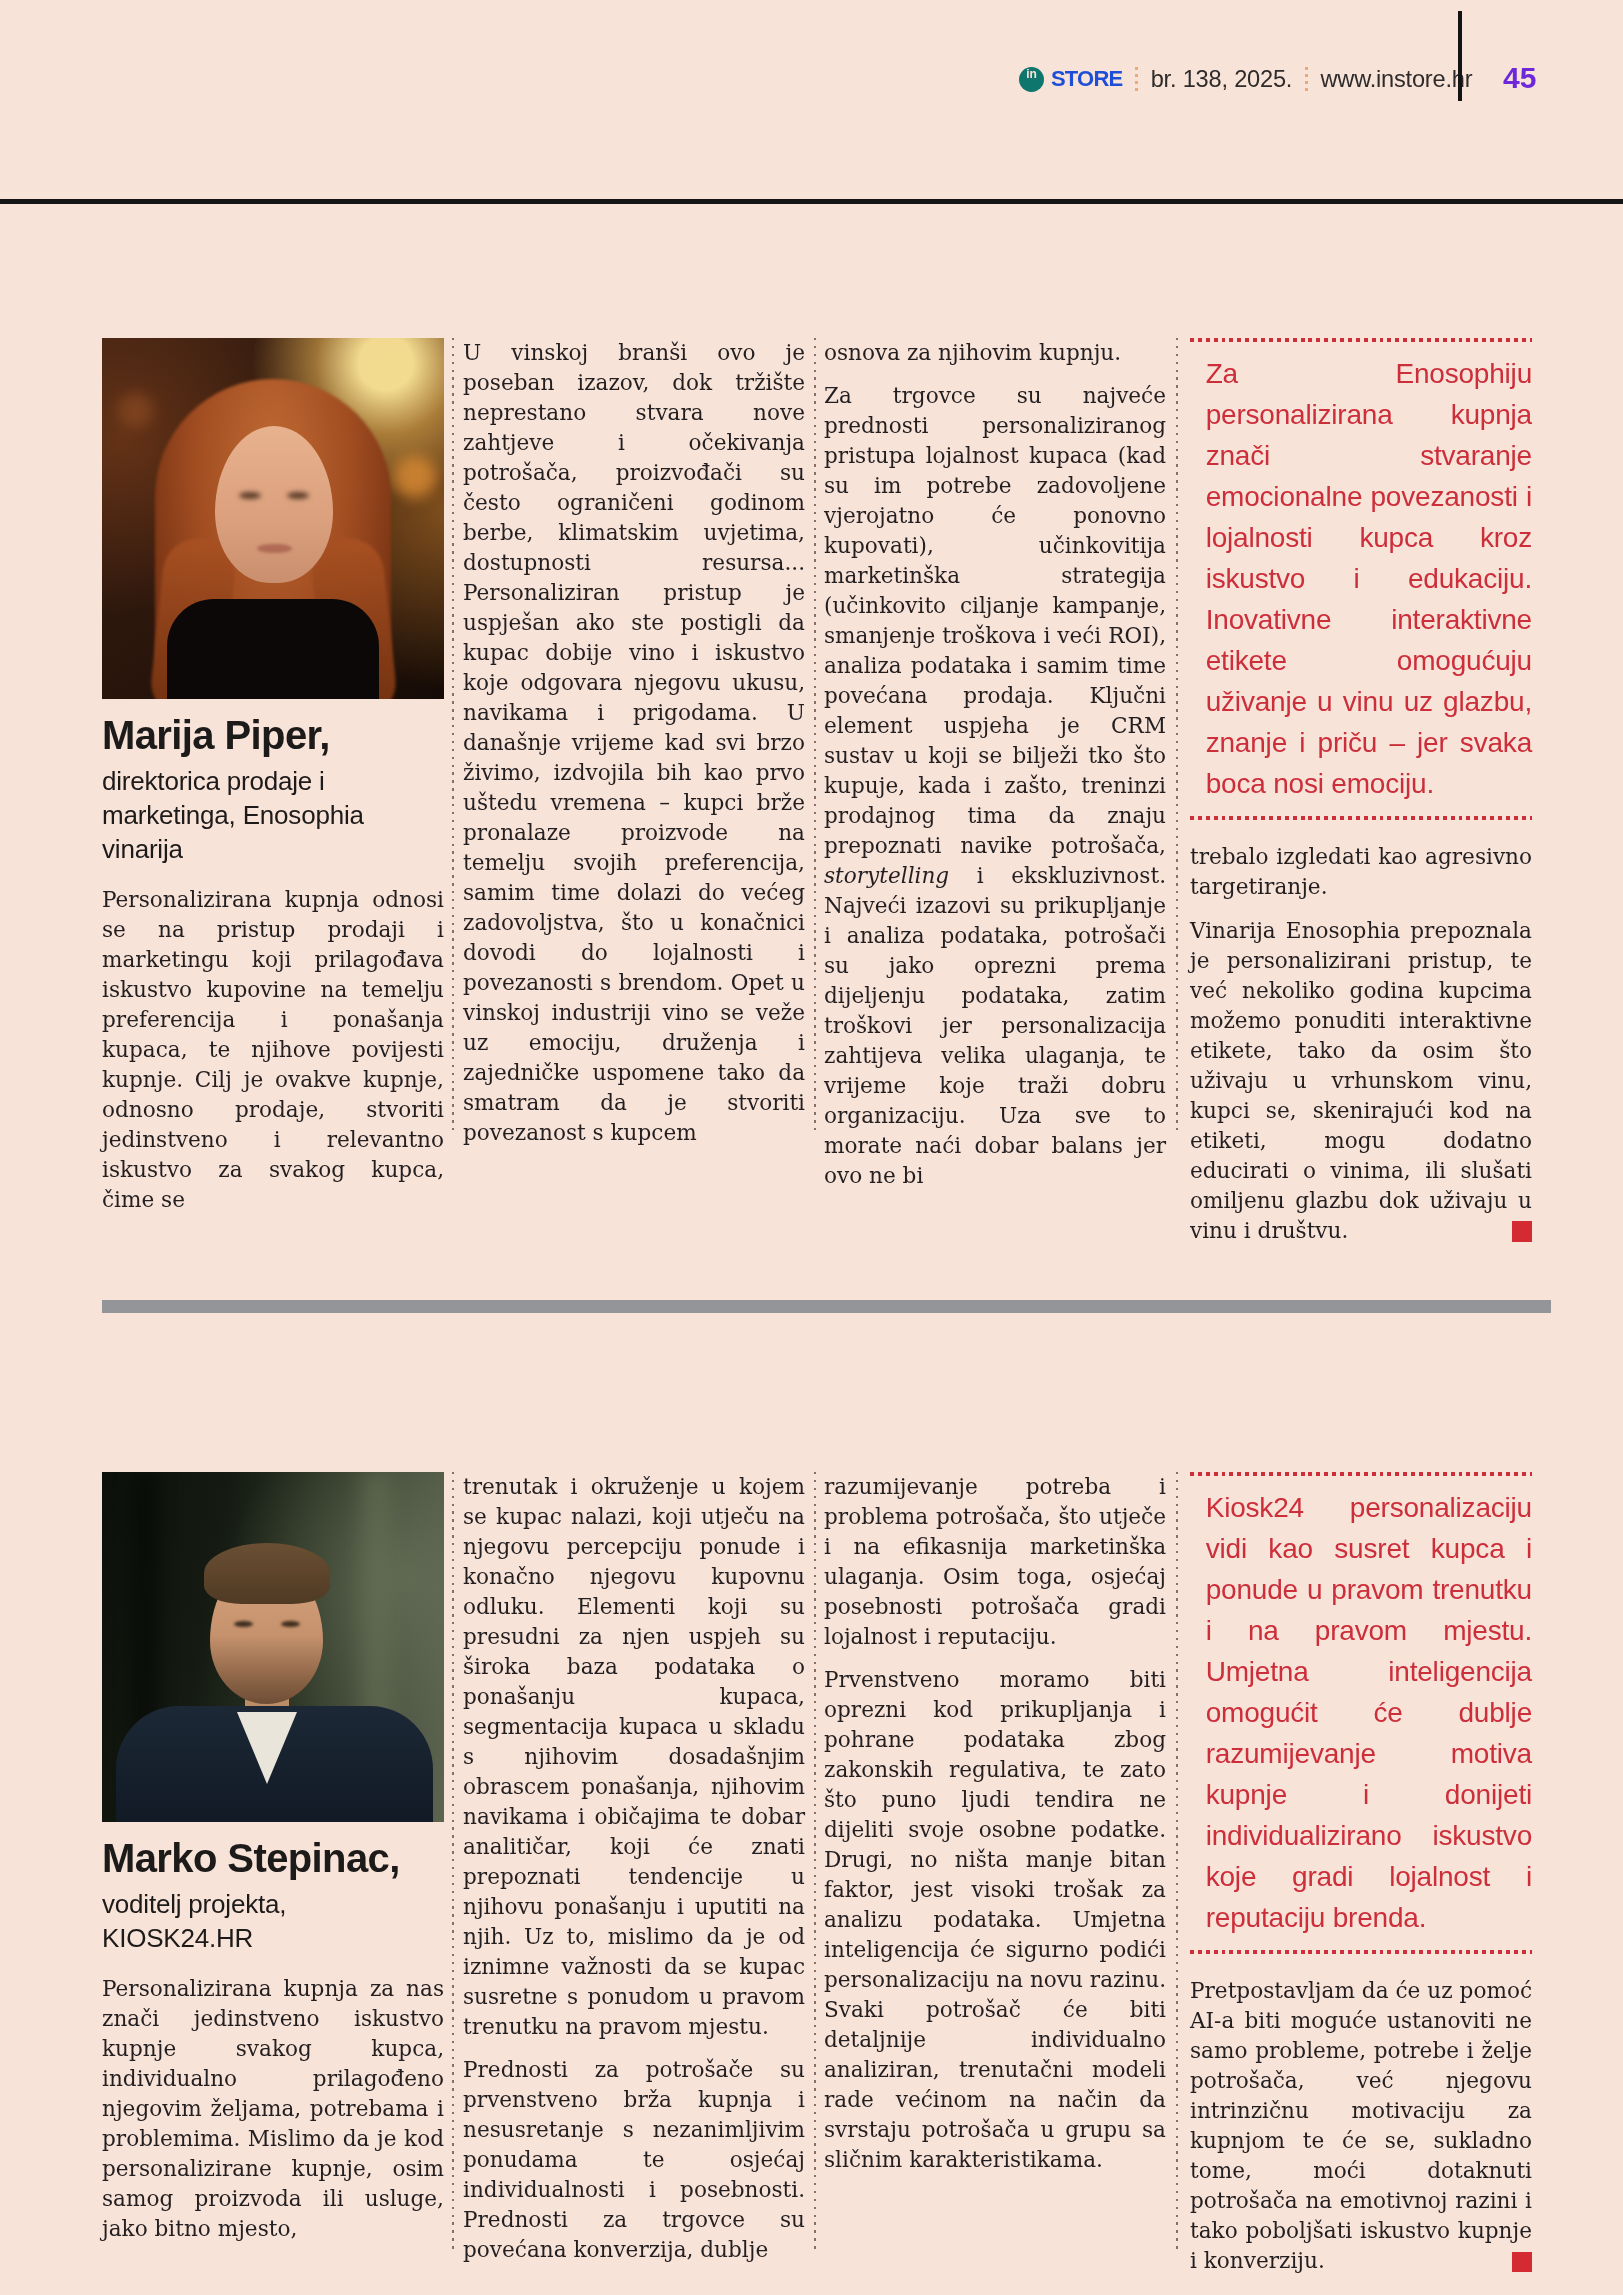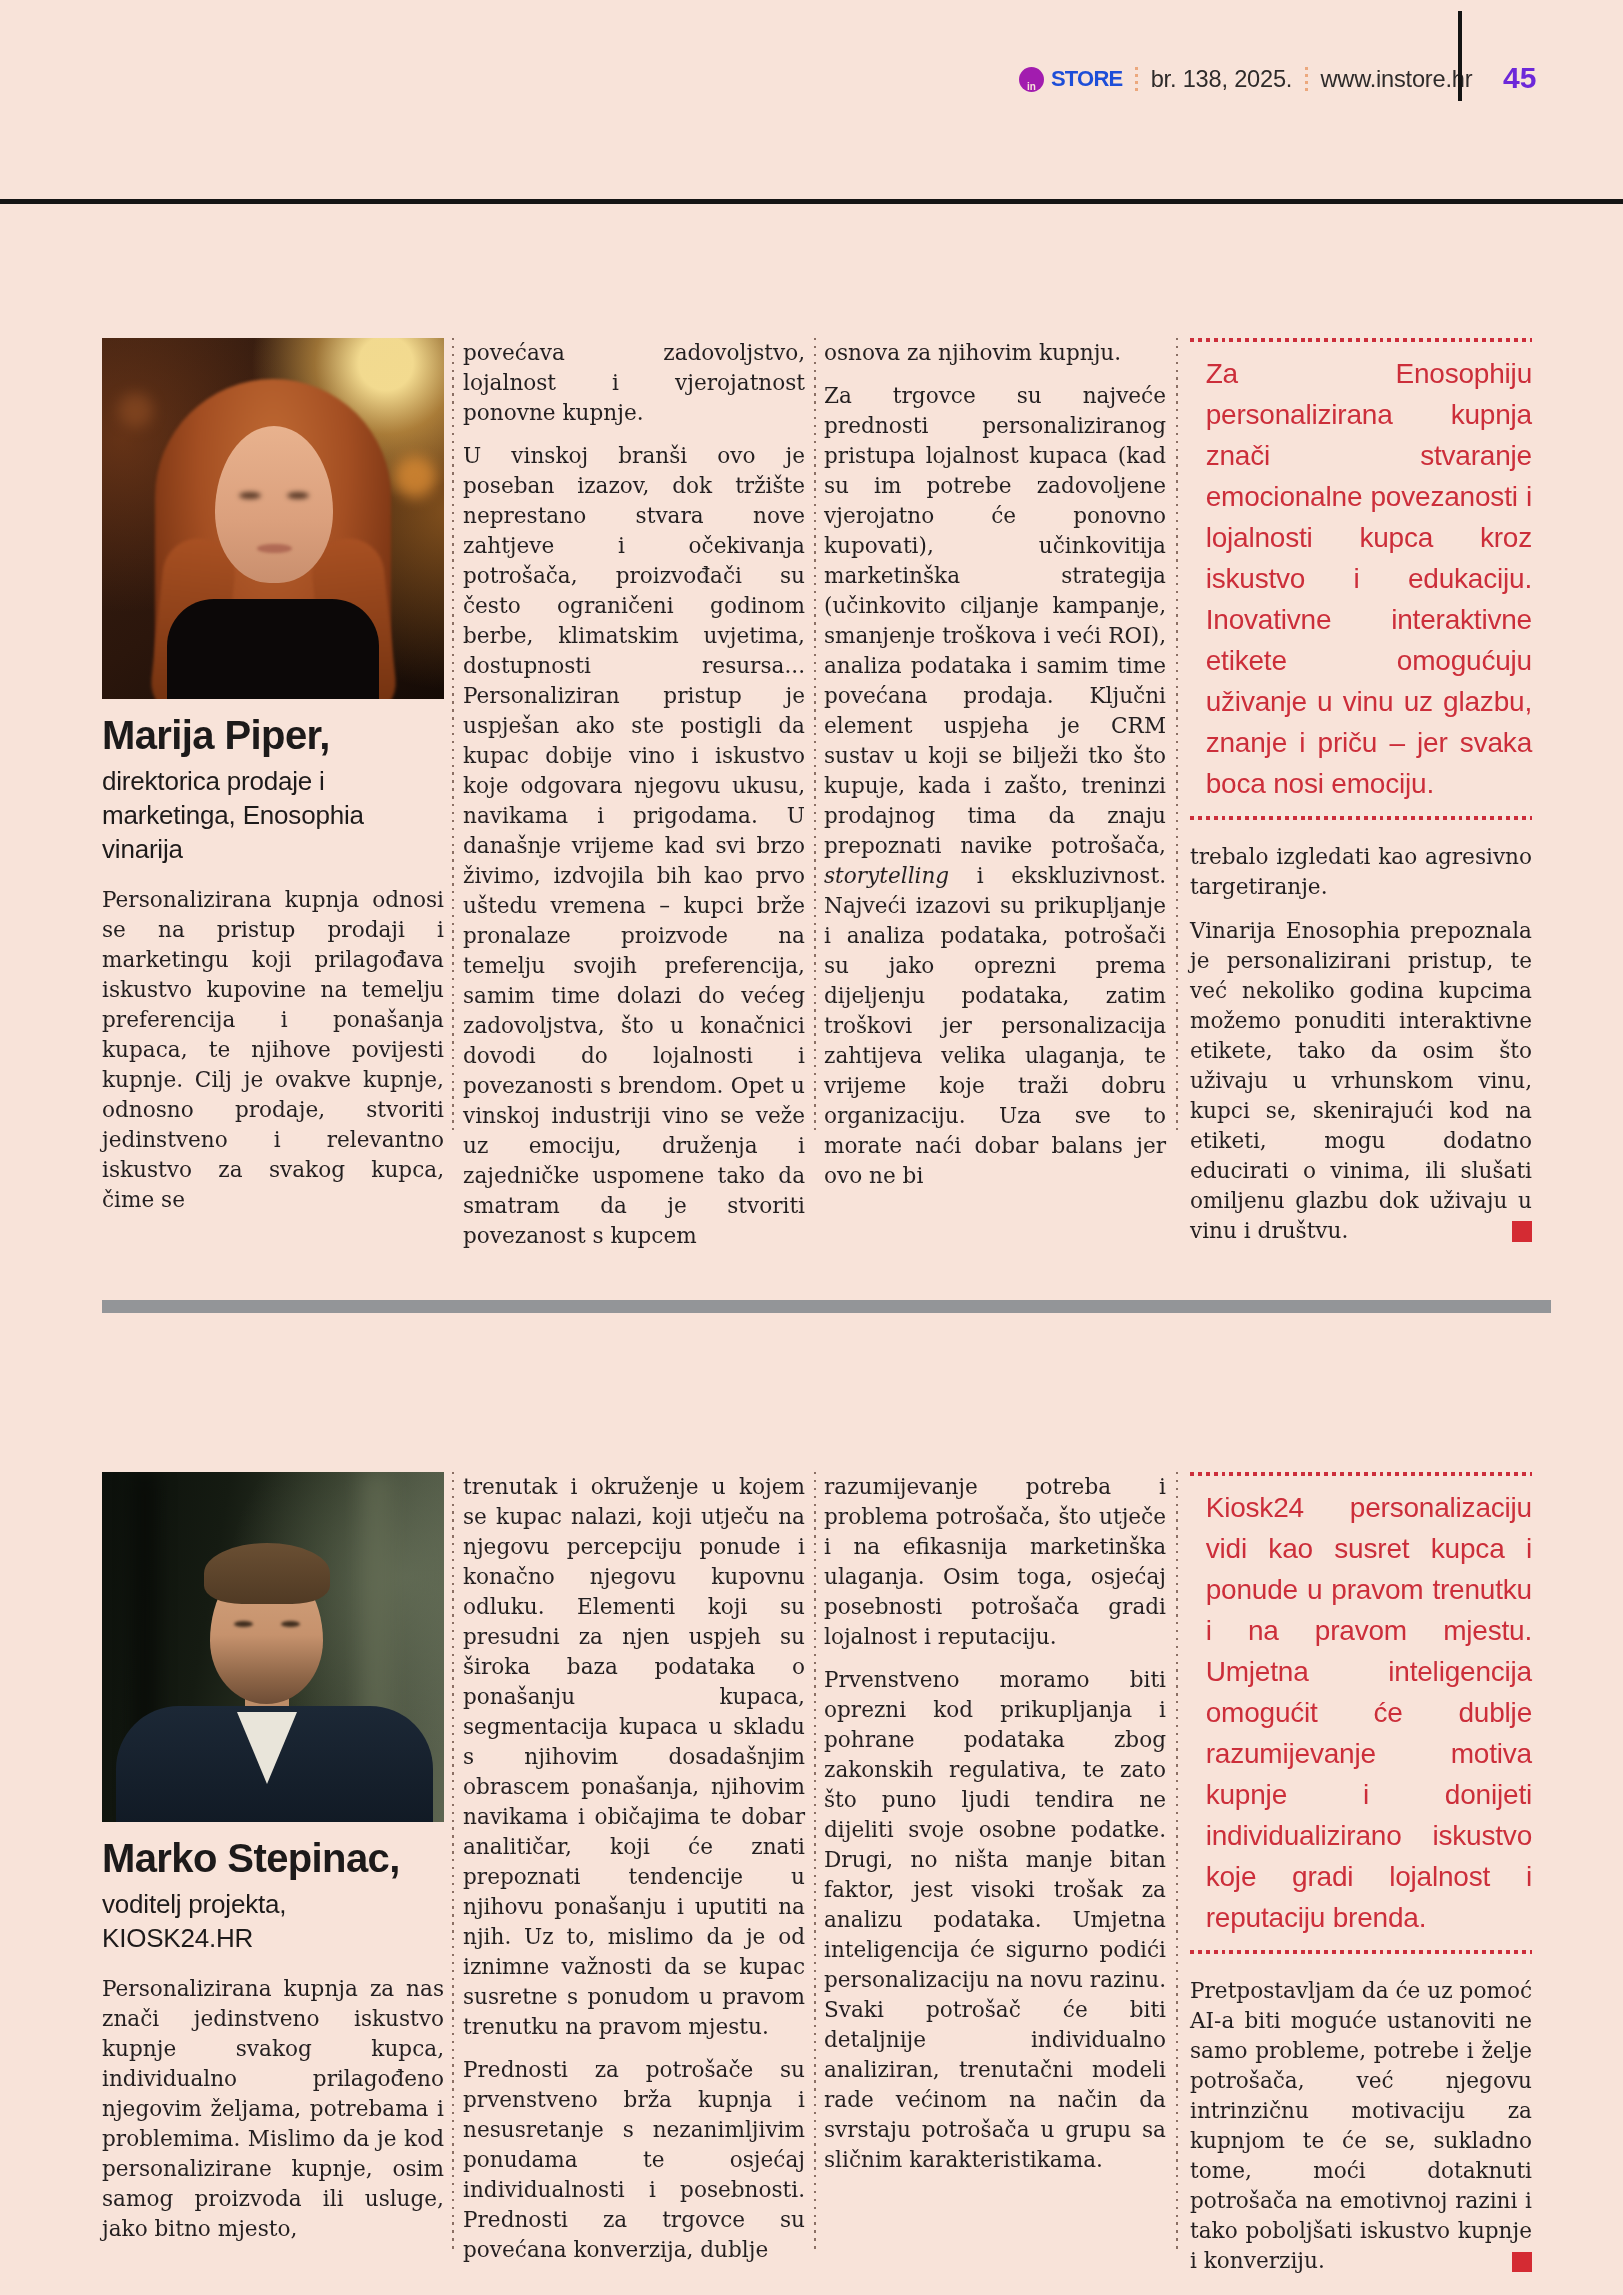--- a/index.html
+++ b/index.html
@@ -5,22 +5,22 @@
   html,body { margin:0; padding:0; background:#e9d6cc; }
   .page {
     position:relative; width:1623px; height:2295px;
     background:#f8e3d9; overflow:hidden;
     font-family:"Liberation Sans", sans-serif; color:#231f20;
   }
 
   
   .header-bar { position:absolute; top:60px; left:1019px; height:38px; display:flex; align-items:center; gap:12.6px; }
   .logo { display:flex; align-items:center; gap:7px; }
-  .logo-circle { width:25px; height:25px; border-radius:50%; background:#a21caf; color:#f8e3d9;
-                 display:flex; align-items:flex-end; justify-content:center; font-weight:bold; font-size:10px; }
+  .logo-circle { width:25px; height:25px; border-radius:50%; background:#0f766e; color:#f8e3d9;
+                 display:flex; align-items:flex-start; justify-content:center; font-weight:bold; font-size:12px; }
   .logo-text { font-weight:800; font-size:22px; letter-spacing:-0.8px; color:#1d4ed8; }
   .hdot { width:3.1px; height:25px; background-image:repeating-linear-gradient(180deg,#eca87d 0 3.1px,transparent 3.1px 7px); }
   .issue, .website { font-size:23.6px; color:#2e2b2a; letter-spacing:-0.2px; }
   .header-vline { position:absolute; left:1458px; top:11px; width:3.9px; height:90px; background:#141414; }
   .page-number { position:absolute; left:1503px; top:61px; font-size:30px; font-weight:800; color:#6d28d9; }
   .top-rule { position:absolute; left:0; top:199px; width:1623px; height:4.7px; background:#151515; }
 
   
   .article { position:absolute; left:102px; width:1429px; }
   #article-1 { top:338px; height:798px; }
@@ -135,21 +135,20 @@
       <h2 class="person-name">Marija Piper,</h2>
       <div class="person-role">
         <div>direktorica prodaje i</div>
         <div>marketinga, Enosophia</div>
         <div>vinarija</div>
       </div>
       <p class="body-par">Personalizirana kupnja odnosi se na pristup prodaji i marketingu koji prilagođava iskustvo kupovine na temelju preferencija i ponašanja kupaca, te njihove povijesti kupnje. Cilj je ovakve kupnje, odnosno prodaje, stvoriti jedinstveno i relevantno iskustvo za svakog kupca, čime se</p>
     </div>
 
     <div class="col c2">
-      <p class="body-par">povećava zadovoljstvo, lojalnost i vjerojatnost ponovne kupnje.</p>
       <p class="body-par">U vinskoj branši ovo je poseban izazov, dok tržište neprestano stvara nove zahtjeve i očekivanja potrošača, proizvođači su često ograničeni godinom berbe, klimatskim uvjetima, dostupnosti resursa... Personaliziran pristup je uspješan ako ste postigli da kupac dobije vino i iskustvo koje odgovara njegovu ukusu, navikama i prigodama. U današnje vrijeme kad svi brzo živimo, izdvojila bih kao prvo uštedu vremena – kupci brže pronalaze proizvode na temelju svojih preferencija, samim time dolazi do većeg zadovoljstva, što u konačnici dovodi do lojalnosti i povezanosti s brendom. Opet u vinskoj industriji vino se veže uz emociju, druženja i zajedničke uspomene tako da smatram da je stvoriti povezanost s kupcem</p>
     </div>
 
     <div class="col c3">
       <p class="body-par">osnova za njihovim kupnju.</p>
       <p class="body-par"><span>Za trgovce su najveće prednosti personaliziranog pristupa lojalnost kupaca (kad su im potrebe zadovoljene vjerojatno će ponovno kupovati), učinkovitija marketinška strategija (učinkovito ciljanje kampanje, smanjenje troškova i veći ROI), analiza podataka i samim time povećana prodaja. Ključni element uspjeha je CRM sustav u koji se bilježi tko što kupuje, kada i zašto, treninzi prodajnog tima da znaju prepoznati navike potrošača, </span><em>storytelling</em><span> i ekskluzivnost. Najveći izazovi su prikupljanje i analiza podataka, potrošači su jako oprezni prema dijeljenju podataka, zatim troškovi jer personalizacija zahtijeva velika ulaganja, te vrijeme koje traži dobru organizaciju. Uza sve to morate naći dobar balans jer ovo ne bi</span></p>
     </div>
 
     <div class="col c4">
       <div>

